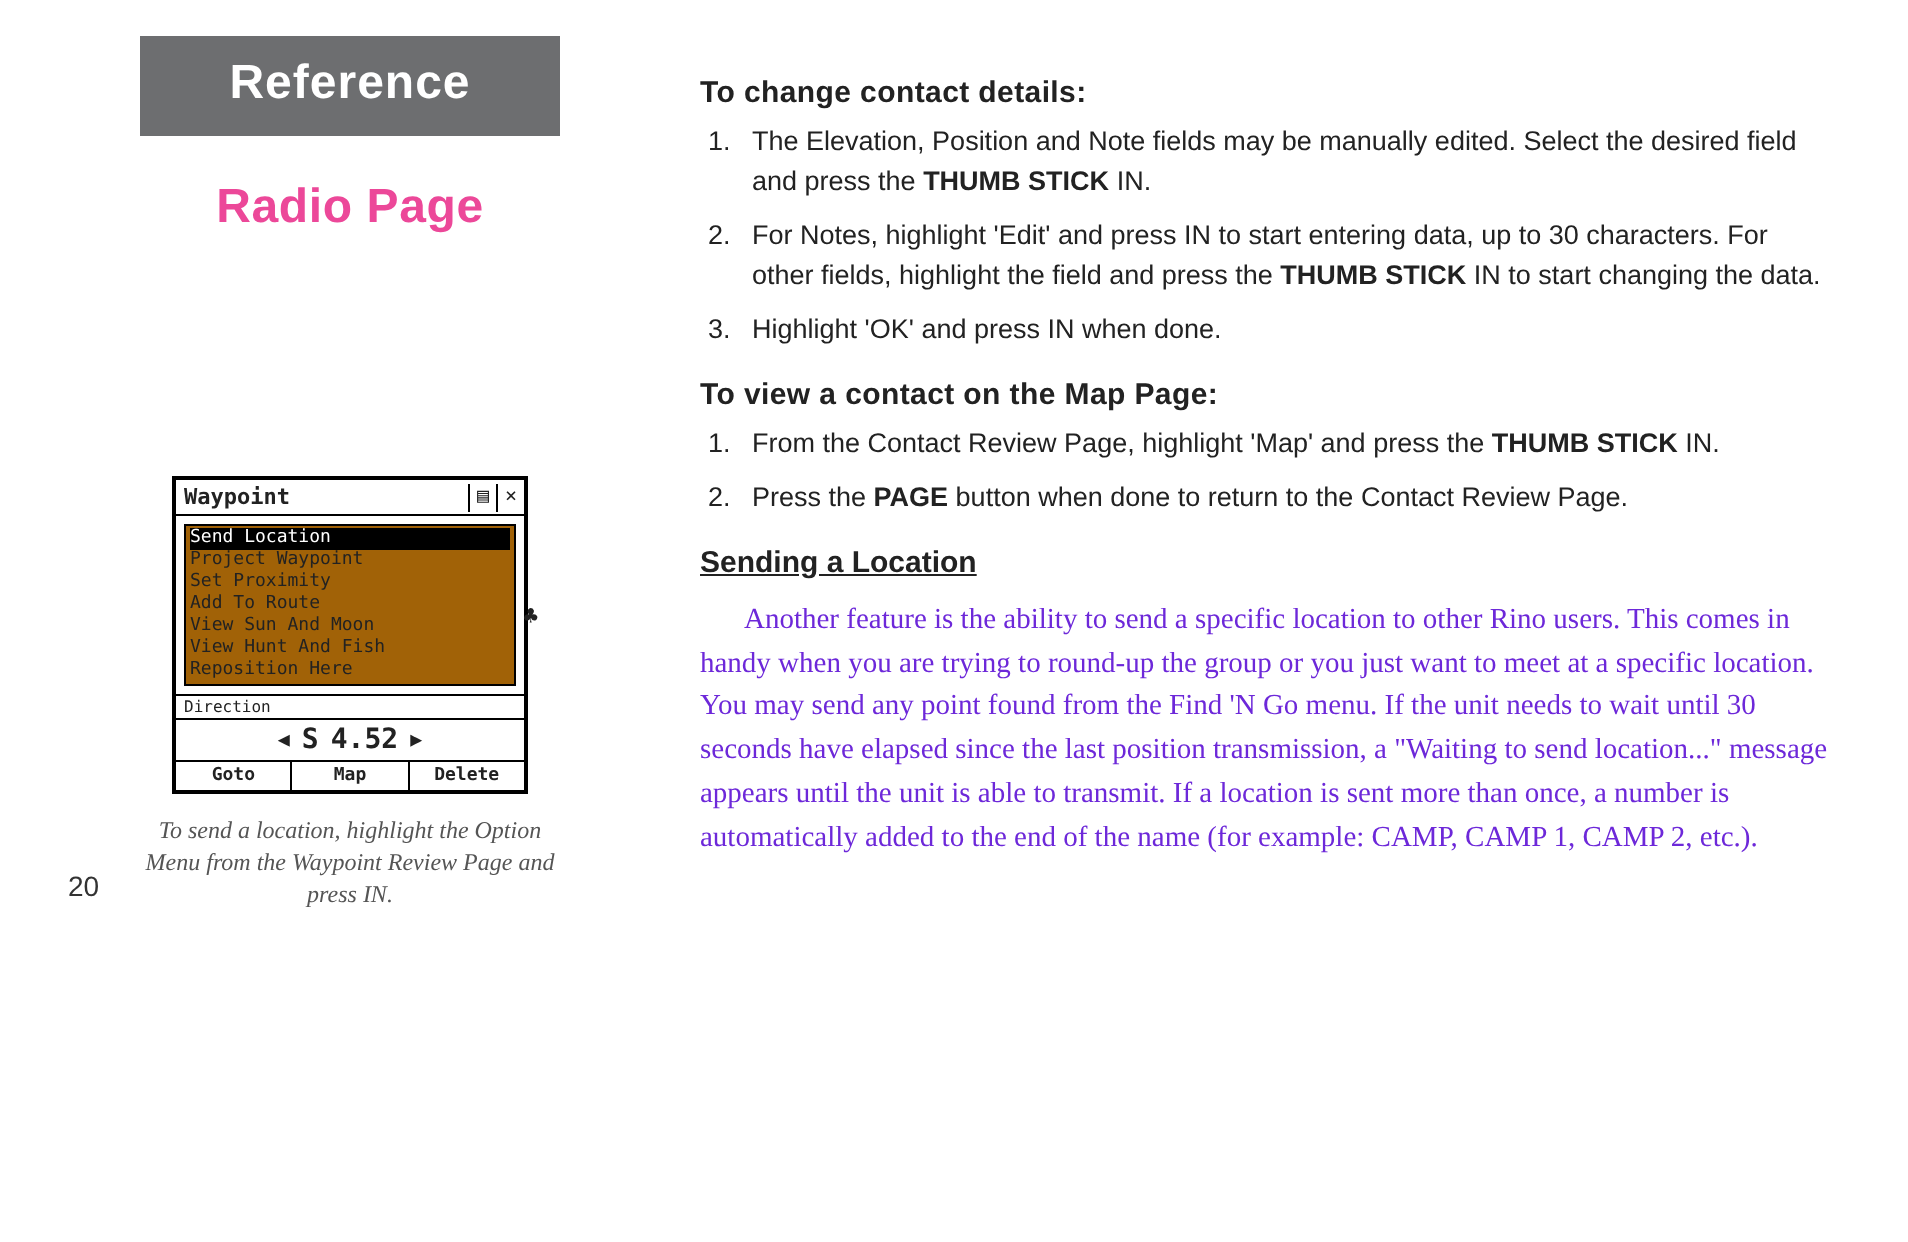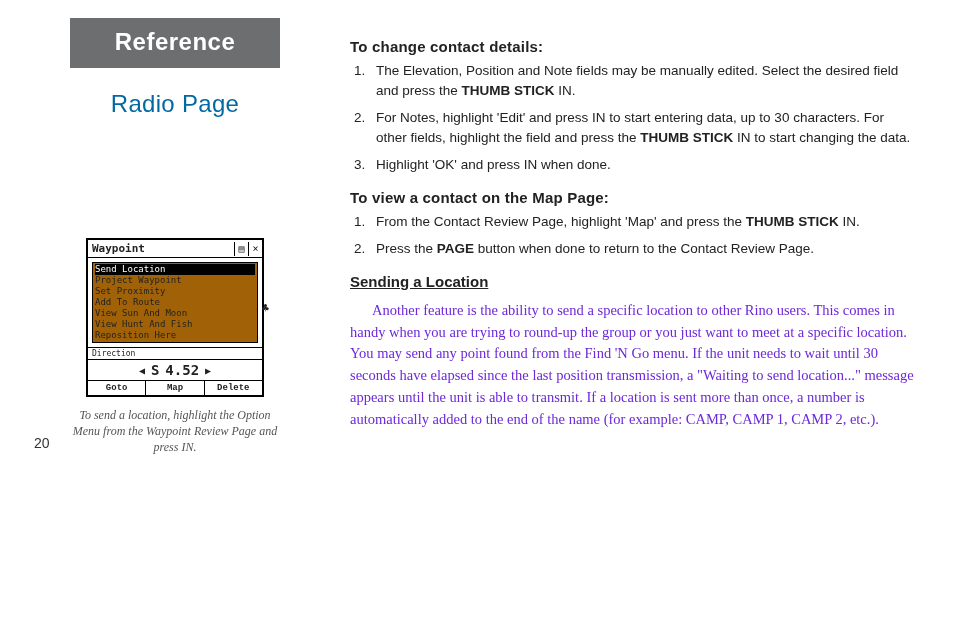--- a/index.html
+++ b/index.html
@@ -2,37 +2,37 @@
 <html><head>
 <meta charset="utf-8">
 <style>
   * { box-sizing: border-box; margin: 0; padding: 0; }
   html, body { width: 954px; height: 621px; background: #fff; font-family: "Helvetica Neue", Arial, sans-serif; color: #222; }
   .page { position: relative; width: 954px; height: 477px; }
 
   
   .left-col { position: absolute; left: 70px; top: 18px; width: 210px; }
   .ref-banner { background: #6d6e70; color: #fff; text-align: center; font-size: 24px; font-weight: 600; padding: 10px 0 12px; letter-spacing: 0.5px; font-stretch: condensed; }
-  .section-title { text-align: center; color: #0369a1; font-size: 24px; font-weight: 400; margin-top: 22px; letter-spacing: 0.3px; font-stretch: condensed; }
+  .section-title { text-align: center; color: #ec4899; font-size: 24px; font-weight: 700; margin-top: 22px; letter-spacing: 0.3px; font-stretch: condensed; }
 
   .figure { margin-top: 120px; }
   .device { width: 178px; margin: 0 auto; border: 2px solid #000; background: #fff; font-family: "Lucida Console", Monaco, monospace; }
   .dev-title { display: flex; align-items: center; border-bottom: 1px solid #000; gap: 29px; }
   .dev-title-text { flex: 1; font-size: 11px; font-weight: bold; padding: 2px 4px; }
   .dev-title-icons { display: flex; }
   .dev-title-icons span { width: 14px; height: 14px; border-left: 1px solid #000; display: flex; align-items: center; justify-content: center; font-size: 10px; }
   .menu-list { margin: 4px; border: 1px solid #000; font-size: 9px; line-height: 11px; padding: 1px 2px; position: relative; background: #a16207; }
   .menu-item { white-space: nowrap; }
   .menu-item.sel { background: #000; color: #fff; }
   .side-decor { position: absolute; right: -12px; top: 50%; font-size: 12px; }
   .direction-row { border-top: 1px solid #000; border-bottom: 1px solid #000; padding: 1px 4px; font-size: 8px; display: flex; align-items: center; justify-content: space-between; }
   .compass-row { display: flex; align-items: center; justify-content: center; gap: 6px; padding: 2px 4px; font-size: 14px; font-weight: bold; }
   .compass-row .arrow { font-size: 10px; }
   .btn-row { display: flex; border-top: 1px solid #000; }
-  .btn-row span { flex: 1; text-align: center; border-right: 1px solid #000; font-size: 9px; font-weight: bold; padding: 2px 0; font-family: Liberation Mono, monospace; }
+  .btn-row span { flex: 1; text-align: center; border-right: 1px solid #000; font-size: 9px; font-weight: bold; padding: 2px 0; }
   .btn-row span:last-child { border-right: none; }
 
   .caption { font-style: italic; font-family: Georgia, "Times New Roman", serif; font-size: 12px; color: #555; text-align: center; margin-top: 10px; line-height: 1.35; }
 
   
   .right-col { position: absolute; left: 350px; right: 40px; top: 34px; font-family: "Helvetica Neue", Arial, sans-serif; }
   .subhead { font-weight: 700; font-size: 15px; margin-top: 4px; margin-bottom: 6px; letter-spacing: 0.2px; font-stretch: condensed; }
   ol.steps { list-style: none; counter-reset: step; margin-bottom: 14px; }
   ol.steps li { counter-increment: step; font-size: 13.5px; line-height: 1.45; padding-left: 26px; position: relative; margin-bottom: 8px; font-stretch: condensed; }
   ol.steps li::before { content: counter(step) "."; position: absolute; left: 4px; top: 0; }

